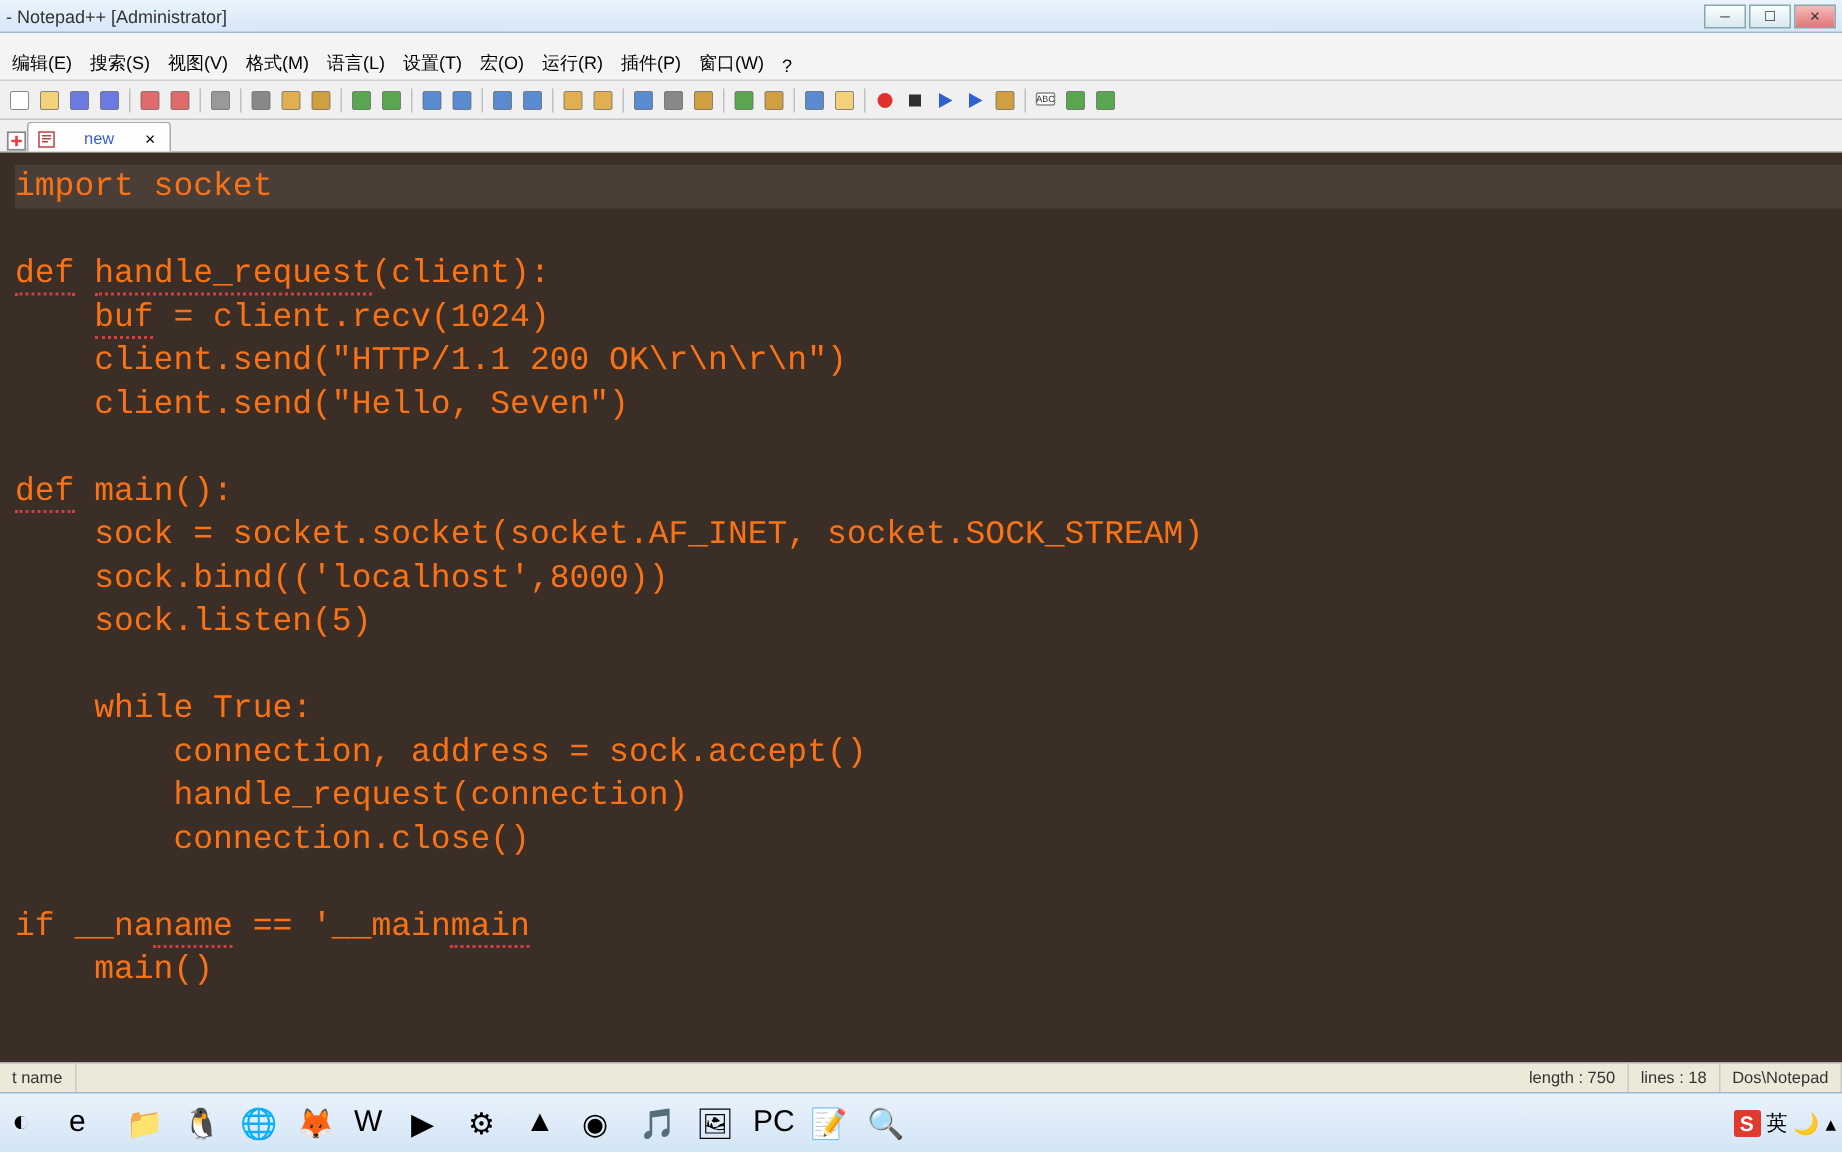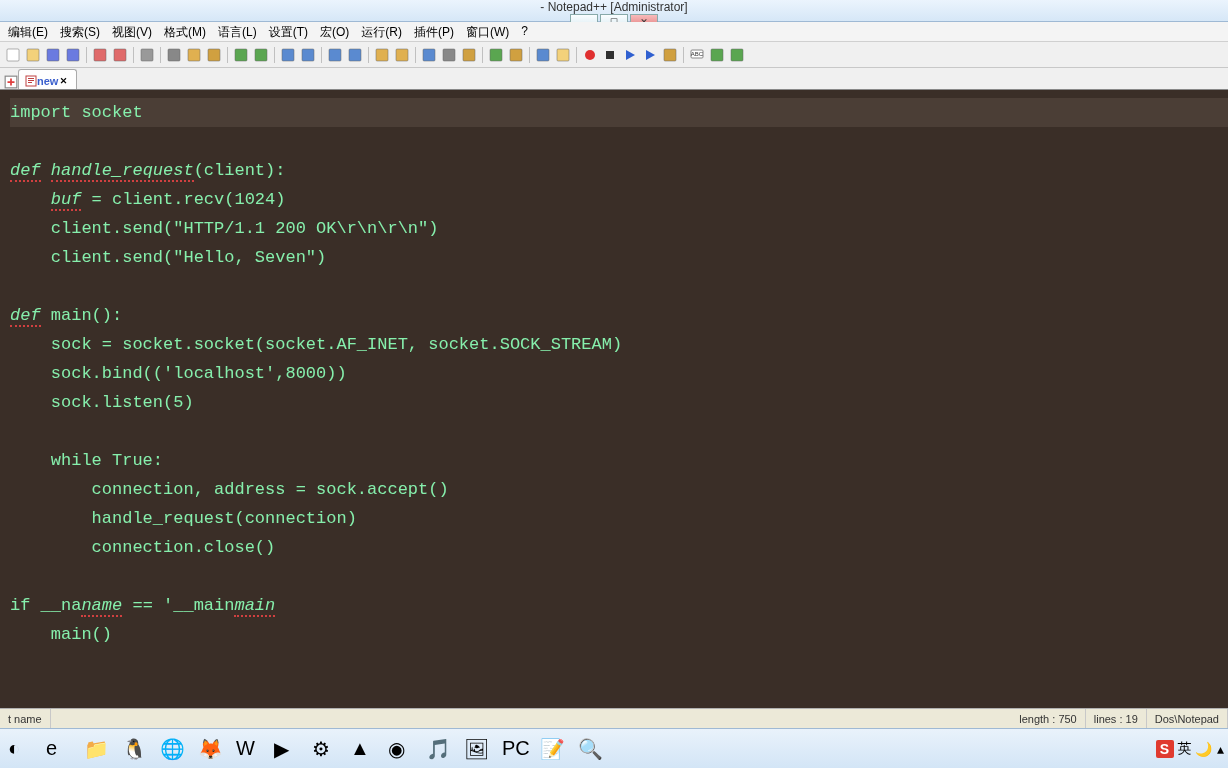--- a/index.html
+++ b/index.html
@@ -16,37 +16,36 @@
 .titlebar {
   height: 22px;
   background: linear-gradient(#ebf4fd, #d6e7f7);
   border-bottom: 1px solid #9fb9d4;
   display: flex;
   align-items: center;
   padding: 0 4px;
   font-size: 12px;
   color: #333;
   justify-content: space-between;
-  flex-direction: column;
 }
 .titlebar-left { display: flex; align-items: center; gap: 4px; }
 .titlebar-right { display: flex; gap: 2px; }
 .win-btn {
   width: 28px; height: 16px;
   border: 1px solid #8aa;
   background: linear-gradient(#fafeff,#d8e8f0);
   font-size: 9px;
   display: flex; align-items: center; justify-content: center;
   cursor: pointer;
 }
 .menubar {
-  height: 20px;
+  height: 32px;
   background: #f4f4f4;
   display: flex;
-  align-items: flex-start;
+  align-items: flex-end;
   padding: 0 2px;
   font-size: 12px;
   border-bottom: 1px solid #d0d0d0;
 }
 .menu-item {
   padding: 2px 6px;
   cursor: pointer;
 }
 .toolbar {
   height: 26px;
@@ -74,55 +73,53 @@
   border-bottom: 1px solid #888;
 }
 .tab {
   height: 20px;
   background: #fefefe;
   border: 1px solid #aaa;
   border-bottom: none;
   padding: 2px 8px 0 6px;
   display: flex;
   align-items: center;
-  gap: 0;
+  gap: 19px;
   font-size: 11px;
   cursor: pointer;
   border-radius: 3px 3px 0 0;
-  font-weight: bold;
 }
 .tab-icon { width: 12px; height: 12px; }
 .tab-close {
   width: 10px; height: 10px; font-size: 9px;
   display: flex; align-items: center; justify-content: center;
   cursor: pointer;
 }
 .new-tab { width: 14px; height: 14px; margin-left: 2px; cursor: pointer; display: flex; align-items: center; justify-content: center; }
 .editor {
   flex: 1;
   background: #3a2e27;
-  color: #86efac;
+  color: #f97316;
   font-family: "Consolas", "Courier New", monospace;
-  font-size: 17px;
+  font-size: 22px;
   line-height: 29px;
   overflow: auto;
   position: relative;
 }
 .editor-content {
   padding: 8px 0 8px 10px;
   white-space: pre;
 }
 .sel-line {
   background: #4b3e36;
   display: inline-block;
   padding-right: 1100px;
 }
 .underline-red {
   border-bottom: 2px dotted #d04040;
-  font-style: italic;
 }
 .statusbar {
   height: 20px;
   background: #ece9d8;
   border-top: 1px solid #b0b0b0;
   display: flex;
   align-items: center;
   font-size: 11px;
   color: #333;
 }
@@ -390,21 +387,21 @@
 </div>
 
 <div class="editor">
   <div class="editor-content" id="editor-content"><div><span class="sel-line">import&nbsp;socket</span></div><div>&nbsp;</div><div><span class="underline-red">def</span>&nbsp;<span class="underline-red">handle_request</span>(client):</div><div>&nbsp;&nbsp;&nbsp;&nbsp;<span class="underline-red">buf</span>&nbsp;=&nbsp;client.recv(1024)</div><div>&nbsp;&nbsp;&nbsp;&nbsp;client.send("HTTP/1.1&nbsp;200&nbsp;OK\r\n\r\n")</div><div>&nbsp;&nbsp;&nbsp;&nbsp;client.send("Hello,&nbsp;Seven")</div><div>&nbsp;</div><div><span class="underline-red">def</span>&nbsp;main():</div><div>&nbsp;&nbsp;&nbsp;&nbsp;sock&nbsp;=&nbsp;socket.socket(socket.AF_INET,&nbsp;socket.SOCK_STREAM)</div><div>&nbsp;&nbsp;&nbsp;&nbsp;sock.bind(('localhost',8000))</div><div>&nbsp;&nbsp;&nbsp;&nbsp;sock.listen(5)</div><div>&nbsp;</div><div>&nbsp;&nbsp;&nbsp;&nbsp;while&nbsp;True:</div><div>&nbsp;&nbsp;&nbsp;&nbsp;&nbsp;&nbsp;&nbsp;&nbsp;connection,&nbsp;address&nbsp;=&nbsp;sock.accept()</div><div>&nbsp;&nbsp;&nbsp;&nbsp;&nbsp;&nbsp;&nbsp;&nbsp;handle_request(connection)</div><div>&nbsp;&nbsp;&nbsp;&nbsp;&nbsp;&nbsp;&nbsp;&nbsp;connection.close()</div><div>&nbsp;</div><div>if&nbsp;__na<span class="underline-red">name</span>&nbsp;==&nbsp;'__main<span class="underline-red">main</span></div><div>&nbsp;&nbsp;&nbsp;&nbsp;main()</div></div>
 </div>
 
 <div class="statusbar">
   <div class="sb-cell sb-left">t name</div>
   <div class="sb-spacer"></div>
   <div class="sb-cell">length : 750</div>
-  <div class="sb-cell">lines : 19</div>
+  <div class="sb-cell">lines : 18</div>
   <div class="sb-cell">Dos\Notepad</div>
 </div>
 
 <div class="taskbar" id="taskbar">
 <div class="task-icon">
       <span>◐</span>
     </div>
     <div class="task-icon">
       <span>e</span>
     </div>

